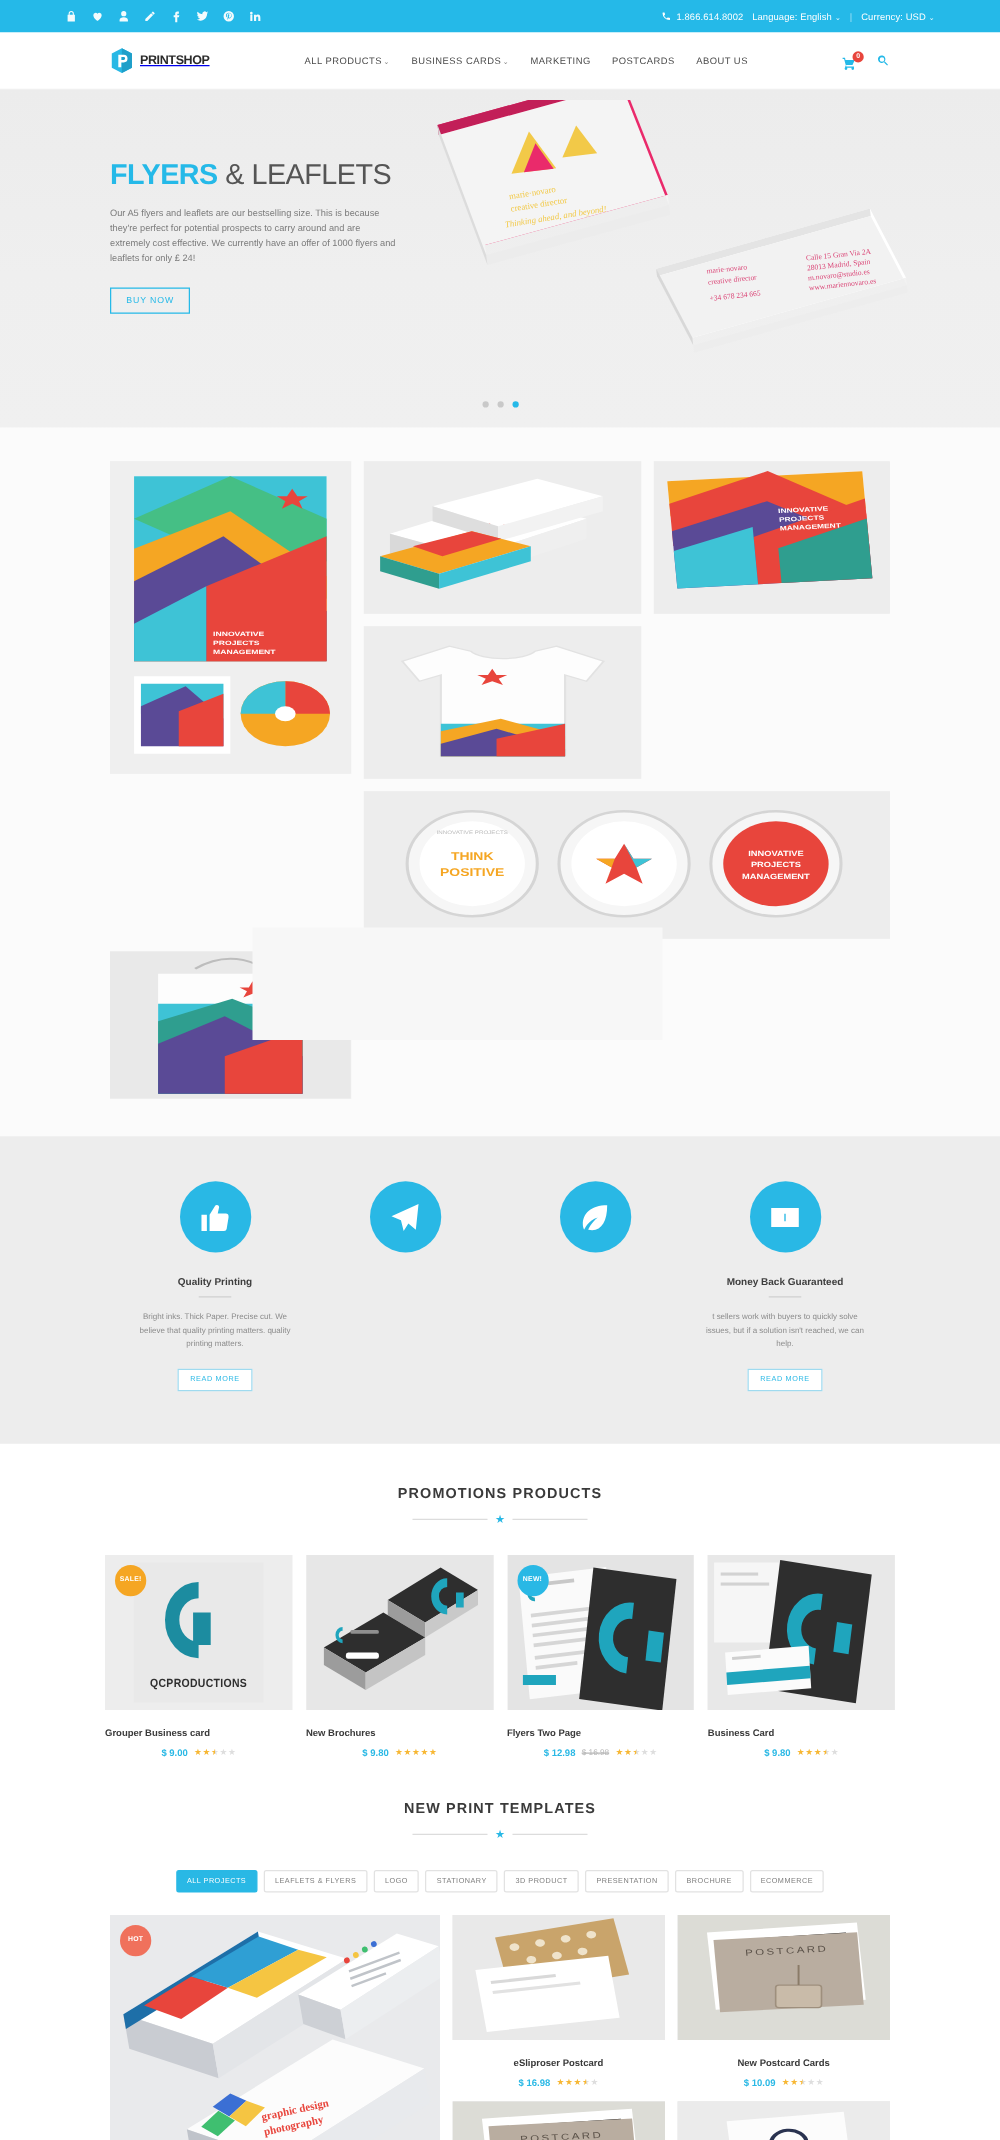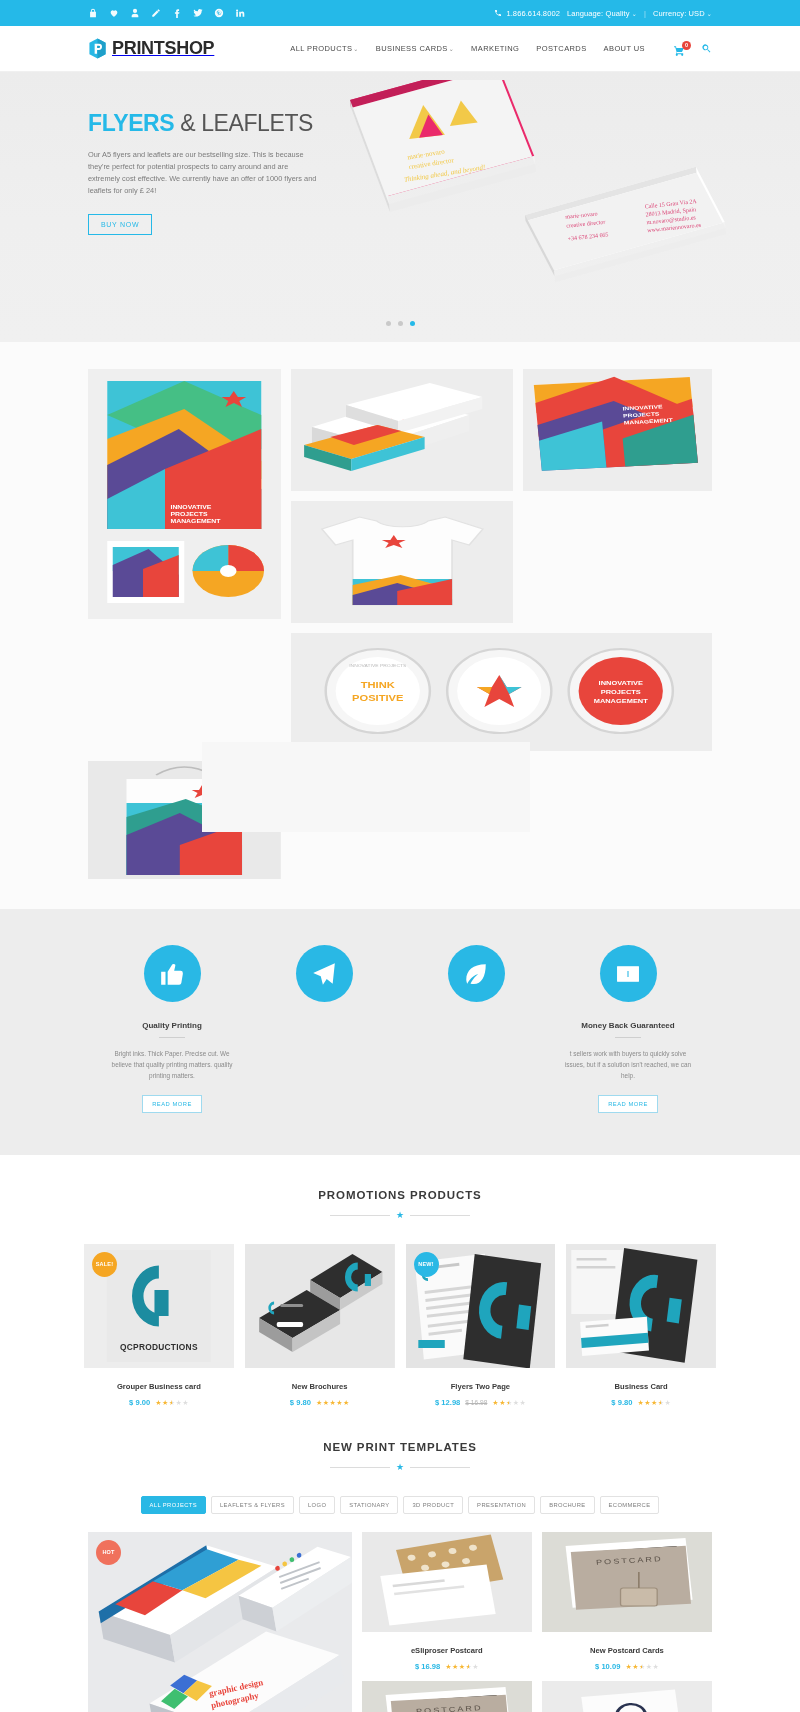--- a/index.html
+++ b/index.html
@@ -8,37 +8,37 @@
     font-family: "Liberation Sans", sans-serif;
     background: #ffffff;
     color: #444;
     -webkit-font-smoothing: antialiased;
   }
   .page { width: 800px; position: relative; overflow: hidden; }
 
   
   .topbar {
     height: 26px; background: #25b9e8; display: flex;
-    align-items: center; padding: 0 88px; font-size: 8px; color: #fff;
+    align-items: center; padding: 0 52px; font-size: 8px; color: #fff;
   }
   .topbar-left { display: flex; gap: 11px; align-items: center; }
   .topbar-left .ic { width: 10px; height: 10px; display: block; fill: #ffffff; opacity: .95; }
   .topbar-right { margin-left: auto; display: flex; align-items: center; gap: 7px; font-size: 7.5px; letter-spacing: .1px; }
   .topbar-right .sep { opacity: .55; }
   .phone-ic { width: 8px; height: 8px; fill: #fff; vertical-align: -1px; margin-right: 2px; }
   .caret { font-size: 6px; opacity: .9; }
 
   
   .header {
     height: 46px; background: #fff; display: flex; align-items: center;
     padding: 0 88px; border-bottom: 1px solid #f0f0f0;
   }
   .logo { display: flex; align-items: center; gap: 5px; }
   .logo-mark { width: 19px; height: 21px; position: relative; display: block; }
-  .logo-text { font-size: 18px; font-weight: 700; color: #2b2b2b; letter-spacing: -.3px; }
+  .logo-text { font-size: 10px; font-weight: 700; color: #2b2b2b; letter-spacing: -.3px; }
   .nav { display: flex; align-items: center; gap: 17px; margin-left: 76px; }
   .nav a {
     font-size: 7.5px; color: #4a4a4a; text-decoration: none;
     letter-spacing: .4px; display: flex; align-items: center; gap: 1px; font-weight: 400;
   }
   .nav .dd { font-size: 6px; color: #8c8c8c; }
   .header-right { margin-left: auto; display: flex; align-items: center; gap: 12px; }
   .cart-wrap { position: relative; width: 16px; height: 16px; }
   .cart-ic { width: 13px; height: 13px; fill: #25b9e8; position: absolute; left: 0; top: 3px; }
   .cart-badge {
@@ -47,21 +47,21 @@
     display: flex; align-items: center; justify-content: center; font-weight: 700;
   }
   .search-ic { width: 11px; height: 11px; fill: #25b9e8; display: block; }
 
   
   .hero {
     height: 270px; background: linear-gradient(180deg,#ececec 0%, #efefef 55%, #f0f0f0 100%);
     position: relative; overflow: hidden;
   }
   .hero-inner { padding: 0 88px; height: 100%; position: relative; }
-  .hero-copy { position: absolute; left: 88px; top: 40px; width: 232px; }
+  .hero-copy { position: absolute; left: 88px; top: 56px; width: 232px; }
   .hero-title { font-size: 23px; font-weight: 300; color: #555; letter-spacing: -.4px; line-height: 1; }
   .hero-title b { color: #25b9e8; font-weight: 700; }
   .hero-sub { margin-top: 14px; font-size: 7.4px; line-height: 1.62; color: #7b7b7b; }
   .hero-btn {
     margin-top: 17px; display: inline-block; border: 1px solid #25b9e8; color: #25b9e8;
     background: transparent; font-size: 7px; letter-spacing: .7px; padding: 6px 12px; cursor: pointer;
   }
   .hero-art { position: absolute; right: 40px; top: 8px; width: 430px; height: 250px; }
   .dots { position: absolute; left: 0; right: 0; bottom: 16px; display: flex; justify-content: center; gap: 7px; }
   .dot { width: 5px; height: 5px; border-radius: 50%; background: #c9c9c9; cursor: pointer; }
@@ -100,21 +100,21 @@
 
   
   .sec { padding: 34px 84px 0; background: #fff; }
   .sec-title { text-align: center; font-size: 11.5px; font-weight: 700; color: #3a3a3a; letter-spacing: .9px; }
   .sec-deco { display: flex; align-items: center; justify-content: center; gap: 0; margin: 10px 0 24px; }
   .sec-deco .ln { width: 60px; height: 1px; background: #dcdcdc; }
   .sec-deco .st { color: #29b8e5; font-size: 9px; margin: 0 6px; line-height: 1; }
 
   
   .p-grid { display: grid; grid-template-columns: repeat(4, 1fr); gap: 11px; }
-  .p-card { text-align: center; }
+  .p-card { text-align: left; }
   .p-thumb { height: 124px; background: #ededed; position: relative; overflow: hidden; }
   .p-badge {
     position: absolute; left: 8px; top: 8px; width: 25px; height: 25px; border-radius: 50%;
     color: #fff; font-size: 5.5px; font-weight: 700; display: flex; align-items: center;
     justify-content: center; letter-spacing: .2px;
   }
   .p-name { font-size: 7.6px; font-weight: 700; color: #3a3a3a; margin-top: 14px; }
   .p-meta { margin-top: 7px; display: flex; align-items: center; justify-content: center; gap: 5px; }
   .p-price { font-size: 7.6px; font-weight: 700; color: #29b8e5; }
   .p-old { font-size: 6.6px; color: #b6b6b6; text-decoration: line-through; }
@@ -178,21 +178,21 @@
         </svg>
     </div>
     <div class="topbar-right">
       <span>
         <svg class="phone-ic" viewBox="0 0 24 24">
             <path d="M6.6 10.8a15 15 0 0 0 6.6 6.6l2.2-2.2a1 1 0 0 1 1-.25 11.4 11.4 0 0 0 3.6.6 1 1 0 0 1 1 1V20a1 1 0 0 1-1 1A17 17 0 0 1 3 4a1 1 0 0 1 1-1h3.5a1 1 0 0 1 1 1 11.4 11.4 0 0 0 .6 3.6 1 1 0 0 1-.25 1z"></path>
           </svg>
         <span>1.866.614.8002</span>
       </span>
       <span>
-        <span>Language: Quality</span>
+        <span>Language: English</span>
         <span class="caret">⌄</span>
       </span>
       <span class="sep">|</span>
       <span>
         <span>Currency: USD</span>
         <span class="caret">⌄</span>
       </span>
     </div>
   </div>
 

